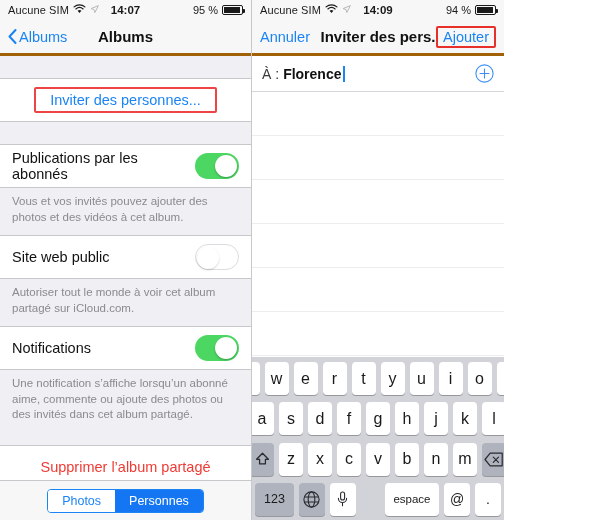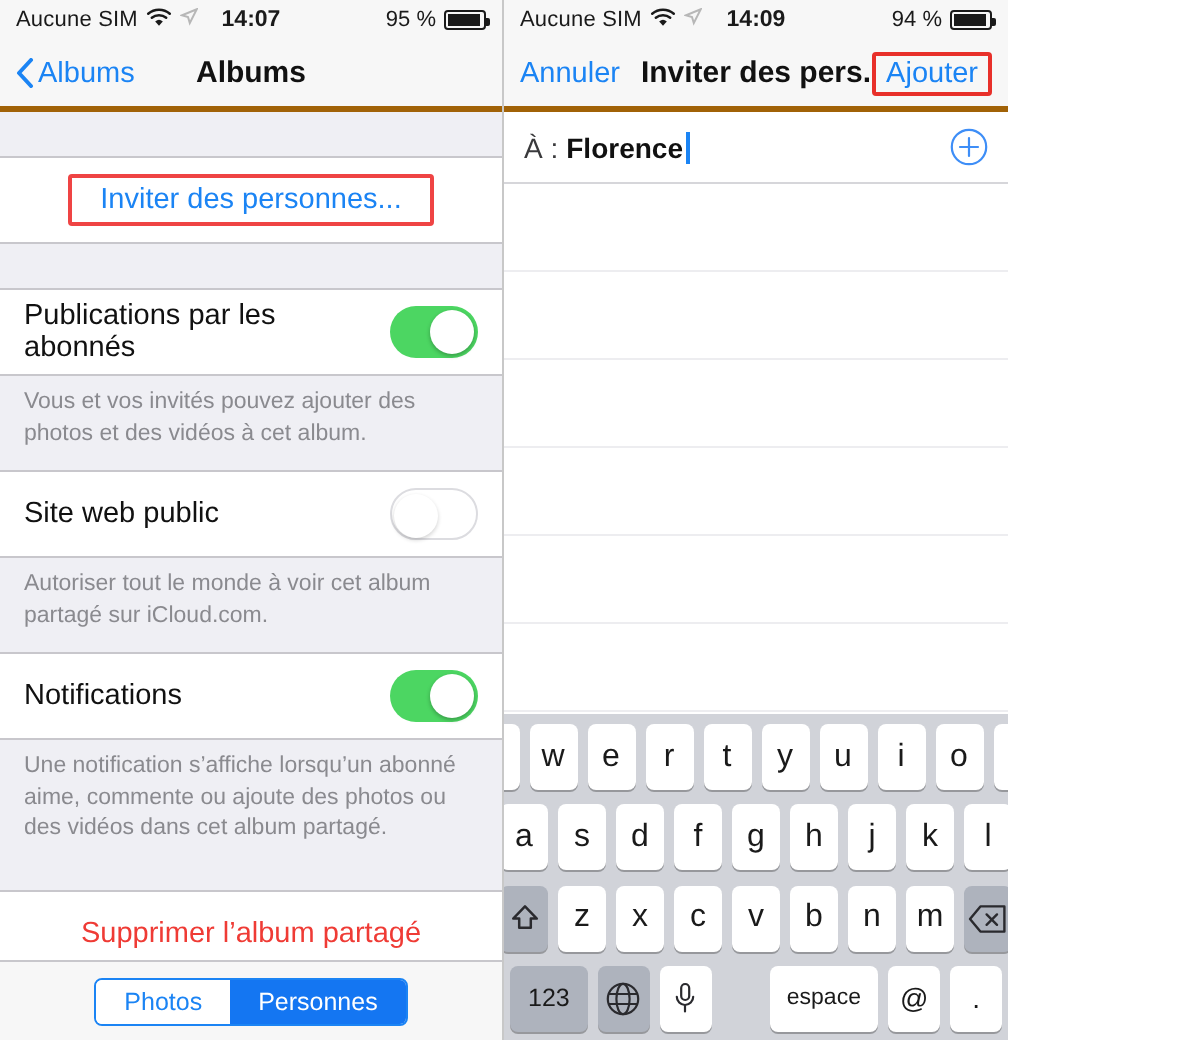--- a/index.html
+++ b/index.html
@@ -211,21 +211,21 @@
           </span>
       </div>
       <div class="footer-note">Autoriser tout le monde à voir cet album partagé sur iCloud.com.</div>
 
       <div class="cell">
         <span class="label">Notifications</span>
         <span class="switch on">
             <span class="knob"></span>
           </span>
       </div>
-      <div class="footer-note">Une notification s’affiche lorsqu’un abonné aime, commente ou ajoute des photos ou des vidéos dans cet album partagé.</div>
+      <div class="footer-note">Une notification s’affiche lorsqu’un abonné aime, commente ou ajoute des photos ou des invités dans cet album partagé.</div>
 
       <div class="gap sm"></div>
 
       <div class="cell center">
         <span class="link-red">Supprimer l’album partagé</span>
       </div>
     </div>
 
     <div class="tabbar">
       <div class="segmented">

